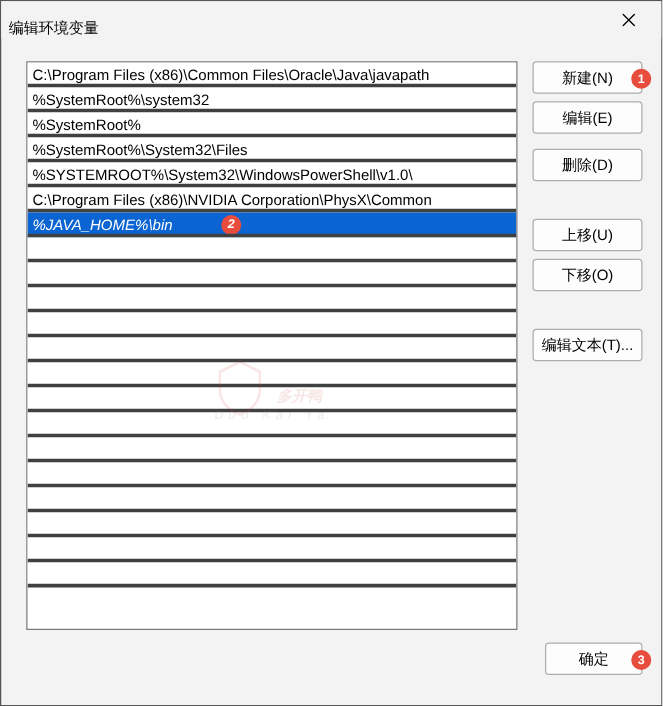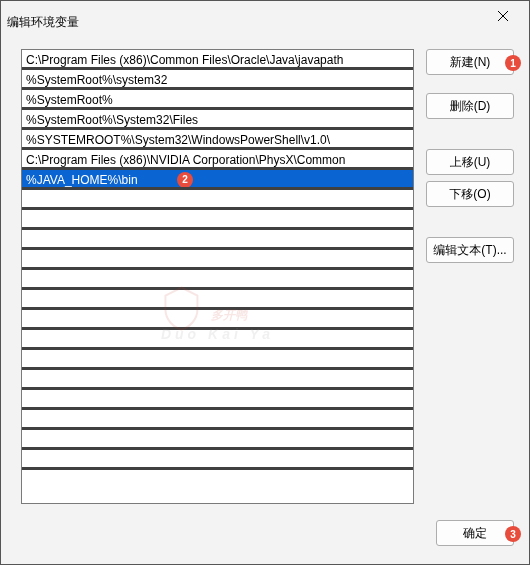--- a/index.html
+++ b/index.html
@@ -12,26 +12,26 @@
 .content{flex:1;padding:18px 15px 10px 20px;display:flex;gap:12px}
 .listwrap{flex:1;border:1px solid #7a7a7a;background:#fff;overflow:hidden;position:relative}
 .row{height:20px;line-height:20px;padding:0 4px;font-size:12px;white-space:nowrap;overflow:hidden;border-bottom:3px solid #404040;position:relative}
 .row:nth-child(odd){background:#fff}
 .row:nth-child(even){background:#fff}
 .row.sel{background:#0a64d1;color:#fff}
 .row.empty{color:transparent}
 .btns{width:88px;display:flex;flex-direction:column;gap:0}
 .btn{height:26px;border:1px solid #adadad;background:#fdfdfd;border-radius:3px;cursor:pointer;font-size:12px;display:flex;align-items:center;justify-content:center;position:relative}
 .gap{height:30px}
-.footer{height:50px;display:flex;justify-content:flex-end;align-items:center;gap:16px;padding:0 15px 12px 0}
+.footer{height:50px;display:flex;justify-content:flex-end;align-items:flex-start;gap:16px;padding:0 15px 12px 0}
 .footer .btn{width:78px}
 .badge{position:absolute;width:16px;height:16px;border-radius:50%;background:#e74c3c;color:#fff;font-size:10px;display:flex;align-items:center;justify-content:center;font-weight:bold;z-index:10}
 .wm{position:absolute;left:50%;top:58%;transform:translate(-50%,-50%);opacity:.12;pointer-events:none;font-size:38px;font-weight:bold;color:#c0392b;font-style:italic;white-space:nowrap;z-index:1}
 .wm svg{display:inline-block;vertical-align:middle;margin-right:10px}
-.wm .sub{font-size:14px;letter-spacing:4px;color:#888;display:block;text-align:right;margin-top:-6px;font-weight:bold}
+.wm .sub{font-size:10px;letter-spacing:4px;color:#888;display:block;text-align:right;margin-top:-6px;font-weight:bold}
 </style>
 </head>
 <body>
 
 <div class="win">
   <div class="titlebar">
     <div class="t">编辑环境变量</div>
     <div class="closebtn">
       <svg viewBox="0 0 10 10">
           <path d="M0 0 L10 10 M10 0 L0 10" stroke="#000" stroke-width="1" fill="none"></path>
@@ -46,21 +46,21 @@
           </svg><span>多开鸭</span>
         <span class="sub">Duo Kai Ya</span>
       </div>
       <div id="rows">
           <div class="row">C:\Program Files (x86)\Common Files\Oracle\Java\javapath</div>
           <div class="row">%SystemRoot%\system32</div>
           <div class="row">%SystemRoot%</div>
           <div class="row">%SystemRoot%\System32\Files</div>
           <div class="row">%SYSTEMROOT%\System32\WindowsPowerShell\v1.0\</div>
           <div class="row">C:\Program Files (x86)\NVIDIA Corporation\PhysX\Common</div>
-          <div class="row sel" style="position: relative;">%JAVA_HOME%\bin<span class="badge" style="left: 155px; top: 2px;">2</span></div>
+          <div class="row sel" style="position: relative; font-style: italic;">%JAVA_HOME%\bin<span class="badge" style="left: 155px; top: 2px;">2</span></div>
           <div class="row empty">&nbsp;</div>
           <div class="row empty">&nbsp;</div>
           <div class="row empty">&nbsp;</div>
           <div class="row empty">&nbsp;</div>
           <div class="row empty">&nbsp;</div>
           <div class="row empty">&nbsp;</div>
           <div class="row empty">&nbsp;</div>
           <div class="row empty">&nbsp;</div>
           <div class="row empty">&nbsp;</div>
           <div class="row empty">&nbsp;</div>
@@ -69,20 +69,23 @@
           <div class="row empty">&nbsp;</div>
           <div class="row empty">&nbsp;</div>
         </div>
     </div>
     <div class="btns">
       <div class="btn" style="position:relative">
         <span>新建(N)</span>
         <span class="badge" style="right:-8px;top:5px">1</span>
       </div>
       <div style="height:6px"></div>
+      <div class="btn">
+          <span>编辑(E)</span>
+        </div>
       <div style="height:6px"></div>
       <div style="height:6px"></div>
       <div class="btn">
           <span>删除(D)</span>
         </div>
       <div class="gap"></div>
       <div class="btn">
           <span>上移(U)</span>
         </div>
       <div style="height:6px"></div>

